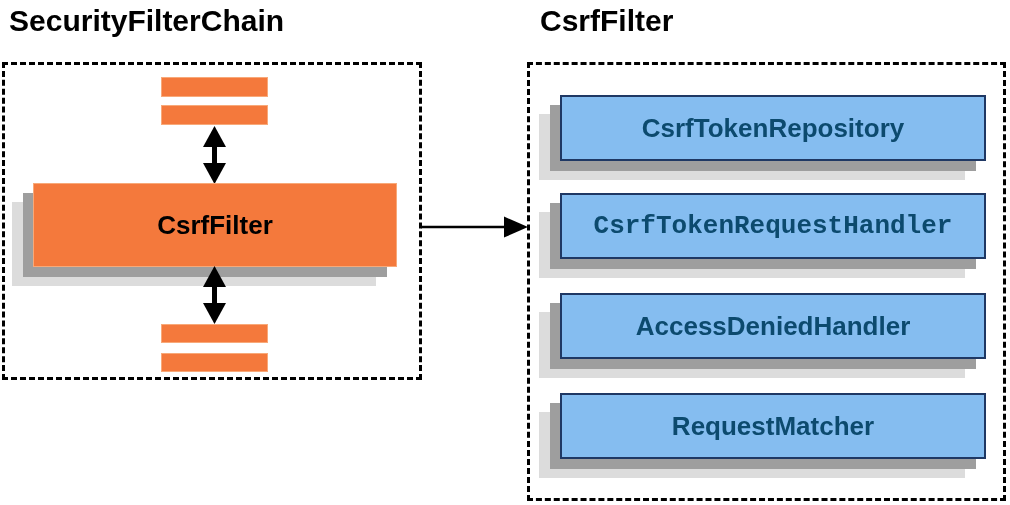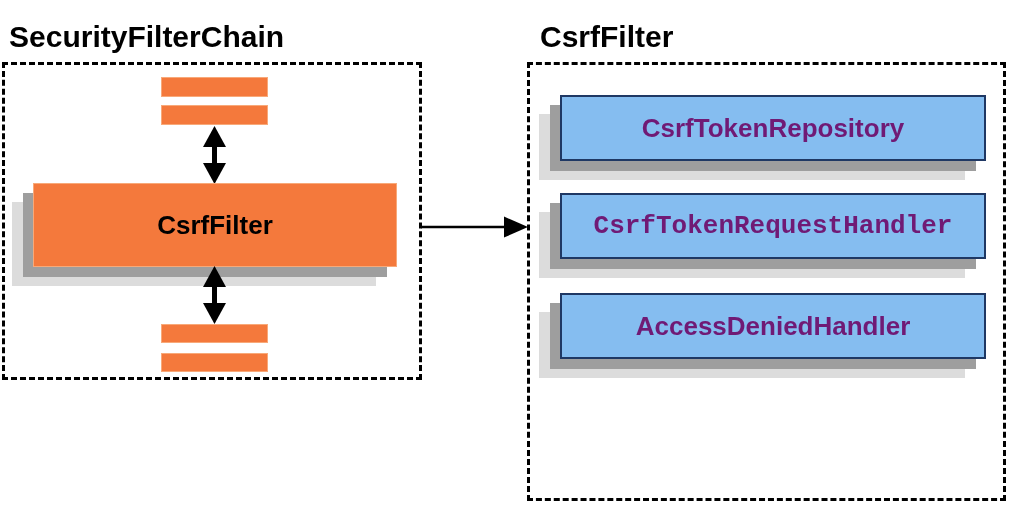--- a/index.html
+++ b/index.html
@@ -16,21 +16,20 @@
     overflow: hidden;
   }
   .title {
     position: absolute;
     top: 4px;
     font-size: 30px;
     font-weight: bold;
     color: #000;
     letter-spacing: 0px;
     white-space: nowrap;
-    margin-top: 16px;
   }
   .title.left  { left: 9px;  }
   .title.right { left: 540px; }
 
   .dashed {
     position: absolute;
     border: 3px dashed #000;
     box-sizing: border-box;
     background: transparent;
   }
@@ -95,21 +94,21 @@
     background: var(--blue-fill, #85BDF0);
     border: 2px solid var(--blue-edge, #1F3864);
     box-sizing: border-box;
     box-shadow: -10px 10px 0 0 var(--shadow-near, #9E9E9E),
                 -21px 19px 0 0 var(--shadow-far, #DCDCDC);
     display: flex;
     align-items: center;
     justify-content: center;
     font-size: 26px;
     font-weight: bold;
-    color: #701a75;
+    color: #0c4a6e;
     white-space: nowrap;
   }
   .comp.c0 { top: 95px;  }
   .comp.c1 { top: 193px; font-family: Liberation Mono, monospace; }
   .comp.c2 { top: 293px; }
   .comp.c3 { top: 393px; }
 
   .arrow-stroke { stroke: var(--arrow-color, #000); }
   .arrow-fill   { fill:   var(--arrow-color, #000); }
 </style>
@@ -150,14 +149,15 @@
   </svg>
 
   <div class="dashed right-box"></div>
 
   <div class="comp c0">CsrfTokenRepository</div>
 
   <div class="comp c1">CsrfTokenRequestHandler</div>
 
   <div class="comp c2">AccessDeniedHandler</div>
 
+  <div class="comp c3">RequestMatcher</div>
 
 </div>
 
 </body></html>

